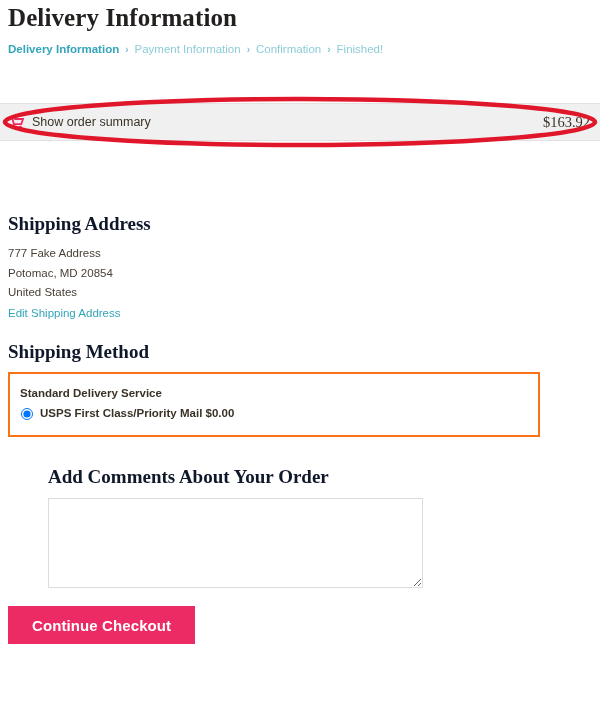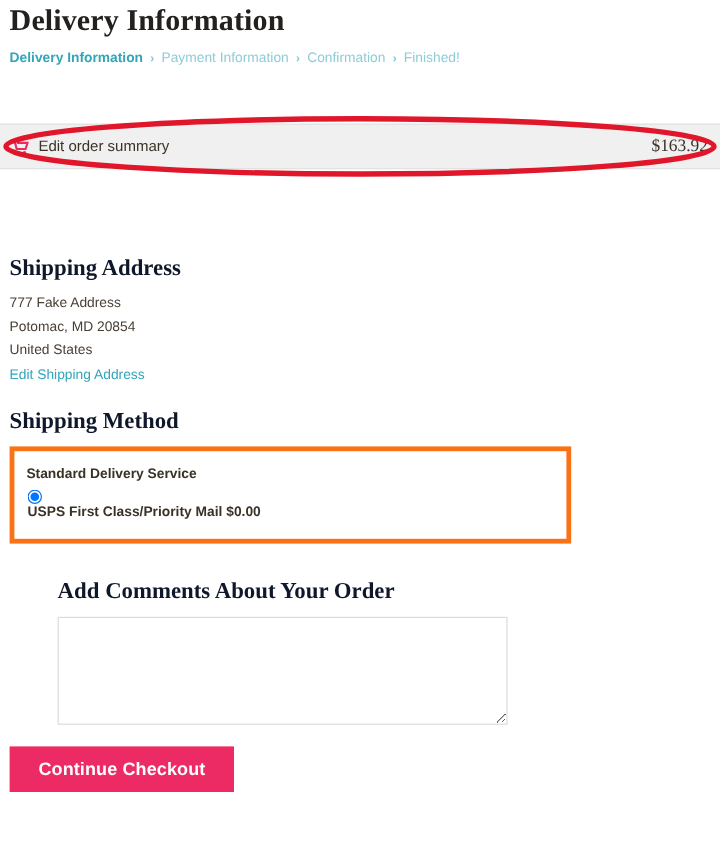--- a/index.html
+++ b/index.html
@@ -115,38 +115,37 @@
     line-height: 19.5px;
     color: #33a5ba;
     text-decoration: none;
     display: inline-block;
     cursor: pointer;
   }
 
   
   .method-box {
     margin: 0 0 0 8px;
-    width: 468px;
-    border: 4px solid #f97316;
+    width: 532px;
+    border: 2px solid #f97316;
     background: #ffffff;
     padding: 12px 0 14px 0;
   }
   .method-group-name {
     font-size: 11.5px;
     font-weight: bold;
     color: #3a3226;
     padding: 0 0 5px 10px;
     line-height: 15px;
   }
   .method-option {
     display: flex;
-    align-items: flex-start;
+    align-items: center;
     padding-left: 11px;
     cursor: pointer;
-    flex-direction: column;
   }
   .method-option input[type="radio"] {
     margin: 0 7px 0 0;
     width: 12px;
     height: 12px;
     flex: 0 0 auto;
     cursor: pointer;
   }
   .method-option-label {
     font-size: 11.5px;
@@ -208,21 +207,21 @@
     <a class="step active" href="#">Delivery Information</a><span class="sep">›</span><a class="step" href="#">Payment Information</a><span class="sep">›</span><a class="step" href="#">Confirmation</a><span class="sep">›</span><a class="step" href="#">Finished!</a>
   </div>
 
   <div class="summary-bar" style="background: rgb(240, 240, 240);">
     <div class="summary-left">
       <svg class="cart-icon" viewBox="0 0 15 13">
         <path d="M0 1h3l1.9 7.2h7.4L14 3H5.2" fill="none" stroke="#ec2a63" stroke-width="1.8"></path>
         <circle cx="6.2" cy="11.2" r="1.4" fill="#ec2a63"></circle>
         <circle cx="11.4" cy="11.2" r="1.4" fill="#ec2a63"></circle>
       </svg>
-      <span class="summary-label">Edit order summary</span>
+      <span class="summary-label">Show order summary</span>
     </div>
     <div class="summary-total">$163.92</div>
   </div>
 
   <div style="padding-top:155px;">
     <h2 class="section-heading">Shipping Address</h2>
     <div class="addr-block">
       <div class="addr-line">777 Fake Address</div>
       <div class="addr-line">Potomac, MD 20854</div>
       <div class="addr-line">United States</div>

